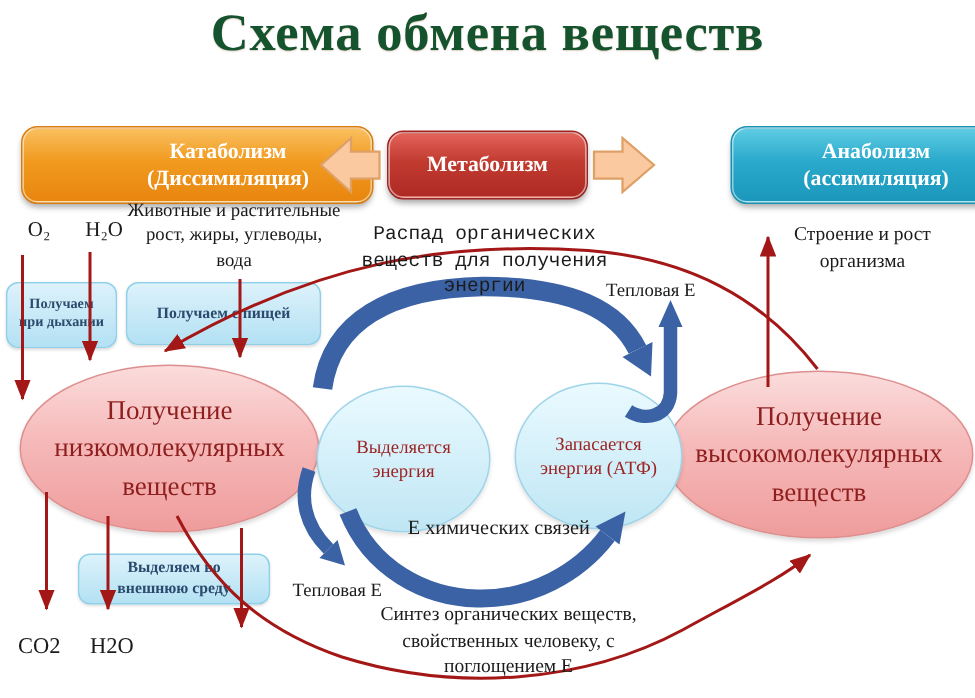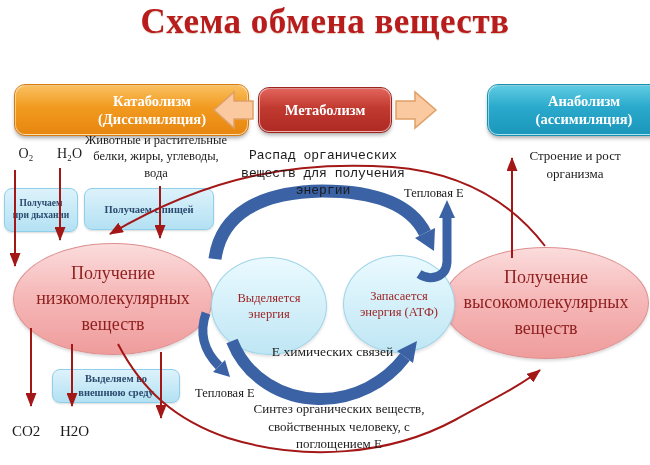--- a/index.html
+++ b/index.html
@@ -5,21 +5,21 @@
   html,body{margin:0;padding:0;background:#fff;}
   #stage{position:relative;width:650px;height:465px;background:#fff;overflow:hidden;
          font-family:"Liberation Serif","DejaVu Serif",serif;color:#1b1b1b;}
   .abs{position:absolute;}
   .shape{position:absolute;z-index:1;display:flex;align-items:center;justify-content:center;text-align:center;}
   #arrows{position:absolute;left:0;top:0;z-index:3;pointer-events:none;}
   .lbl{position:absolute;z-index:5;line-height:1.3;}
   .center{text-align:center;}
   
   .title{left:0;top:2px;width:650px;text-align:center;font-size:35px;font-weight:bold;
-         color:#b91c1c;letter-spacing:.5px;text-shadow:0 1px 1px rgba(125,60,0,.25);z-index:5;}
+         color:#14532d;letter-spacing:.5px;text-shadow:0 1px 1px rgba(125,60,0,.25);z-index:5;}
   
   .bigbox{border-radius:10px;color:#fff;font-weight:bold;font-size:14.5px;line-height:1.25;
           box-shadow:0 3px 4px rgba(0,0,0,.35);border:1px solid rgba(255,255,255,.5);}
   .box-orange{left:15px;top:85px;width:190px;height:48px;
           background:linear-gradient(180deg,#f9bf5e,#f19a1f 45%,#e8860f);outline:1px solid #d97c0e;padding-left:41px;}
   .box-red{left:259px;top:88px;width:130px;height:42px;
           background:linear-gradient(180deg,#e2635a,#c13a30 45%,#ae2a24);outline:1px solid #9e2420;}
   .box-cyan{left:441px;top:85px;width:190px;height:48px;
           background:linear-gradient(180deg,#5ecbe2,#29a9cb 45%,#1b97bb);outline:1px solid #1691b4;margin-left:47px;}
   .wrapspan{display:inline-block;width:150px;}
@@ -124,21 +124,21 @@
 
     <path d="M206,313 C199,333 204,351 219,366" fill="none" stroke="#3a62a4" stroke-width="9"></path>
     <polygon points="230,377 213,372 225,360" fill="#3a62a4"></polygon>
 
     <path d="M232,341 C247,379 283,398 318,399 C354,400 386,382 405,357" fill="none" stroke="#3a62a4" stroke-width="12"></path>
     <polygon points="417,341 413,363 397,351" fill="#3a62a4"></polygon>
   </svg>
 
   <div class="lbl t-o2">O₂</div>
   <div class="lbl t-h2o">H₂O</div>
-  <div class="lbl t-food center">Животные и растительные белки, жиры, углеводы, вода</div>
+  <div class="lbl t-food center">Животные и растительные рост, жиры, углеводы, вода</div>
   <div class="lbl t-breakdown center">Распад органических веществ для получения энергии</div>
   <div class="lbl t-heattop">Тепловая Е</div>
   <div class="lbl t-structure center">Строение и рост организма</div>
   <div class="lbl t-chem center">Е химических связей</div>
   <div class="lbl t-heatbottom">Тепловая Е</div>
   <div class="lbl t-synthesis center">Синтез органических веществ, свойственных человеку, с поглощением Е</div>
   <div class="lbl t-co2">CO2</div>
   <div class="lbl t-h2oout">H2O</div>
 
 </div>

